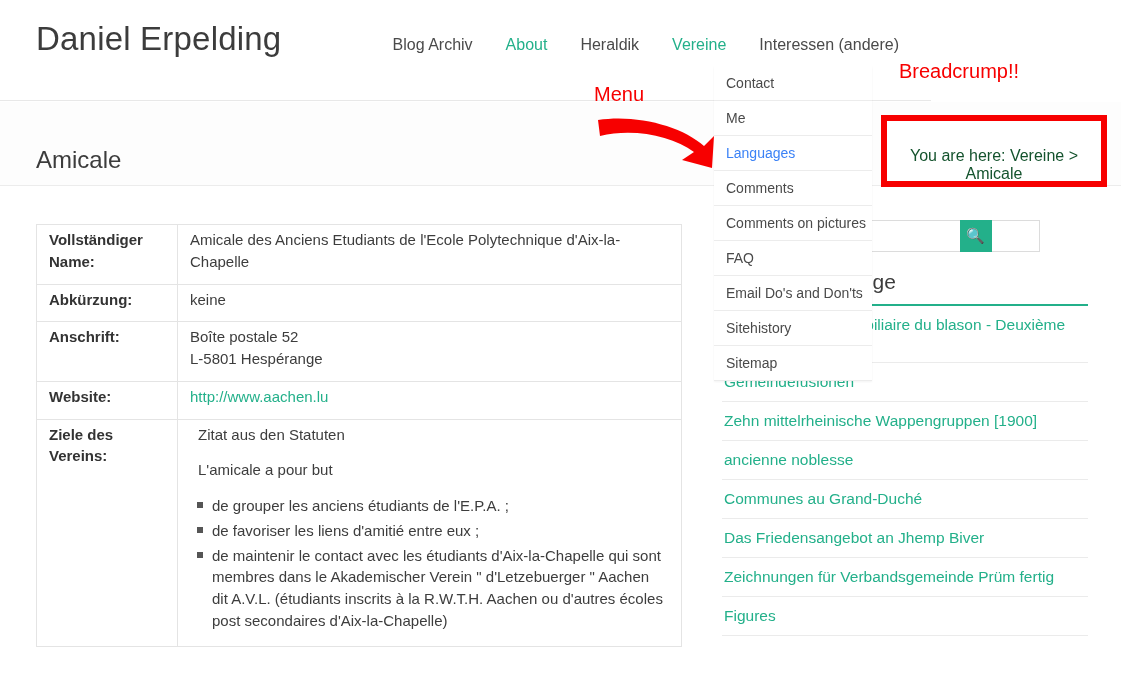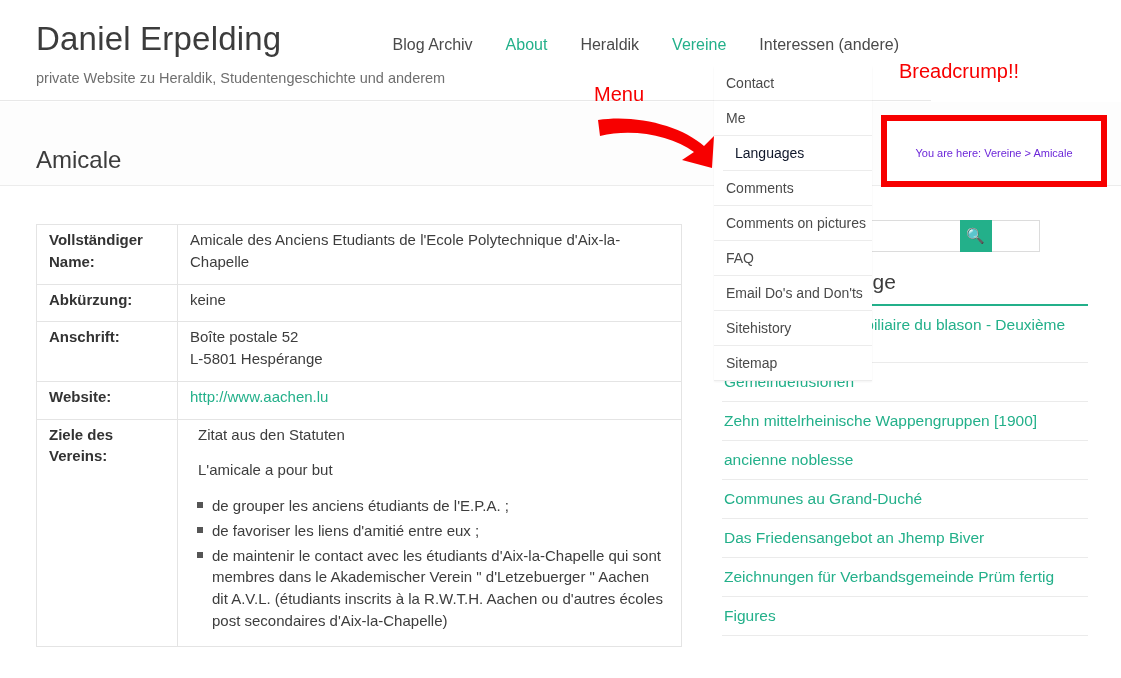--- a/index.html
+++ b/index.html
@@ -200,42 +200,42 @@
     box-shadow: 0 1px 2px rgba(0,0,0,0.05);
   }
   .dropdown .ditem {
     padding: 9px 12px;
     font-size: 14px;
     color: #4a4a4a;
     border-bottom: 1px solid #ececec;
     background: #fff;
     white-space: nowrap;
   }
-  .dropdown .ditem.active { color: #0f172a; margin-left: 9px; }
+  .dropdown .ditem.active { color: #3b82f6; }
 
   
   .bc-box {
     position: absolute;
     left: 881px;
     top: 115px;
     width: 226px;
     height: 72px;
     border: 6px solid #f70000;
     box-sizing: border-box;
     background: #ffffff;
     z-index: 50;
   }
   .bc-text {
     position: absolute;
     left: 0;
     top: 26px;
     width: 214px;
     text-align: center;
-    font-size: 11px;
-    color: #6d28d9;
+    font-size: 16px;
+    color: #14532d;
   }
 
   
   .anno-menu {
     position: absolute;
     left: 594px;
     top: 83px;
     font-size: 20px;
     color: #f70000;
     z-index: 60;
@@ -255,21 +255,20 @@
     width: 126px;
     height: 62px;
     z-index: 60;
   }
 </style>
 </head>
 <body>
 
 <div class="header">
   <div class="site-title">Daniel Erpelding</div>
-  <div class="site-tagline">private Website zu Heraldik, Studentengeschichte und anderem</div>
 
   <nav class="mainnav">
     <a href="#">Blog Archiv</a>
     <a href="#" class="active">About</a>
     <a href="#">Heraldik</a>
     <a href="#" class="active">Vereine</a>
     <a href="#">Interessen (andere)</a>
   </nav>
 </div>
 

